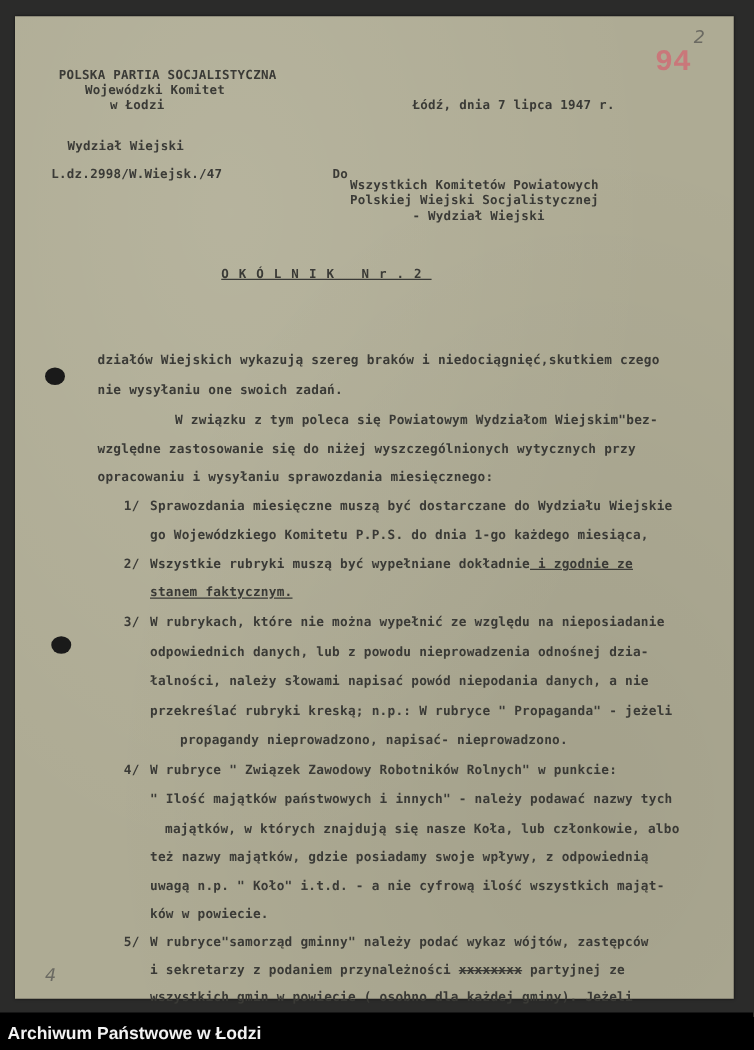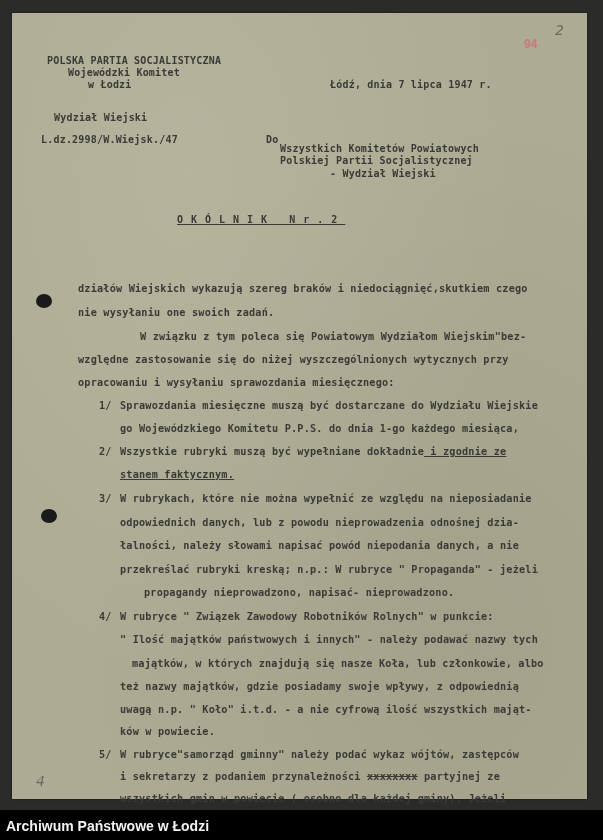--- a/index.html
+++ b/index.html
@@ -12,21 +12,21 @@
       #aeab94;
     box-shadow: 0 0 2px rgba(0,0,0,0.6);
   }
   .hole { position:absolute; width:16px; height:14px; border-radius:50%; background:#1a1a1a; }
   .t { position:absolute; white-space:pre; color:#3a3a36; font-size:10.5px; font-weight:bold; letter-spacing:0.2px; }
   .hdr { font-size:10px; }
   .title { letter-spacing:8px; font-size:10px; }
   .ul { text-decoration:underline; }
   .body { font-size:10.2px; }
   .pencil { position:absolute; font-family:"DejaVu Sans", sans-serif; color:#6b6a62; font-size:14px; font-style:italic; }
-  .red { position:absolute; font-family:Liberation Sans, sans-serif; color:#c9777a; font-size:12px; font-weight:bold; }
+  .red { position:absolute; font-family:Liberation Mono, monospace; color:#c9777a; font-size:24px; font-weight:bold; }
   .footer { position:absolute; left:6px; top:818px; color:#f2f2f2; font-family:"Liberation Sans", sans-serif; font-size:14px; font-weight:bold; }
   .strike { text-decoration:line-through; }
 </style>
 </head>
 <body>
 
 <div class="scan">
   <div class="paper">
     <div class="hole" style="left:24px;top:281px;"></div>
     <div class="hole" style="left:29px;top:496px;"></div>
@@ -38,21 +38,21 @@
     <span class="t hdr" style="left:35px;top:42px;">POLSKA PARTIA SOCJALISTYCZNA</span>
     <span class="t hdr" style="left:56px;top:54px;">Wojewódzki Komitet</span>
     <span class="t hdr" style="left:76px;top:66px;">w Łodzi</span>
     <span class="t hdr" style="left:42px;top:99px;">Wydział Wiejski</span>
     <span class="t hdr" style="left:29px;top:121px;">L.dz.2998/W.Wiejsk./47</span>
 
     <span class="t hdr" style="left:318px;top:66px;">Łódź, dnia 7 lipca 1947 r.</span>
 
     <span class="t hdr" style="left:254px;top:121px;">Do</span>
     <span class="t hdr" style="left:268px;top:130px;">Wszystkich Komitetów Powiatowych</span>
-    <span class="t hdr" style="left:268px;top:142px;">Polskiej Partii Socjalistycznej</span>
+    <span class="t hdr" style="left:268px;top:142px;">Polskiej Wiejski Socjalistycznej</span>
     <span class="t hdr" style="left:318px;top:155px;">- Wydział Wiejski</span>
 
     <span class="t title ul" style="left:165px;top:201px;">OKÓLNIK Nr.2</span>
 
     <span class="t body" style="left:66px;top:270px;">działów Wiejskich wykazują szereg braków i niedociągnięć,skutkiem czego</span>
     <span class="t body" style="left:66px;top:294px;">nie wysyłaniu one swoich zadań.</span>
 
     <span class="t body" style="left:128px;top:318px;">W związku z tym poleca się Powiatowym Wydziałom Wiejskim"bez-</span>
     <span class="t body" style="left:66px;top:341px;">względne zastosowanie się do niżej wyszczególnionych wytycznych przy</span>
     <span class="t body" style="left:66px;top:364px;">opracowaniu i wysyłaniu sprawozdania miesięcznego:</span>

